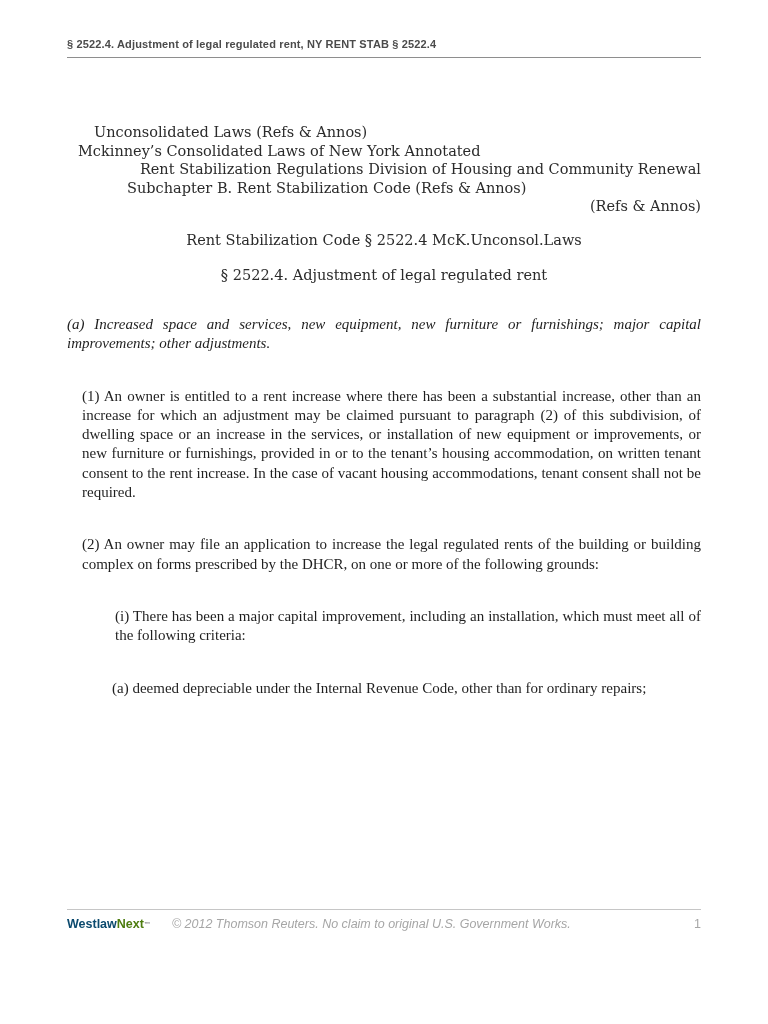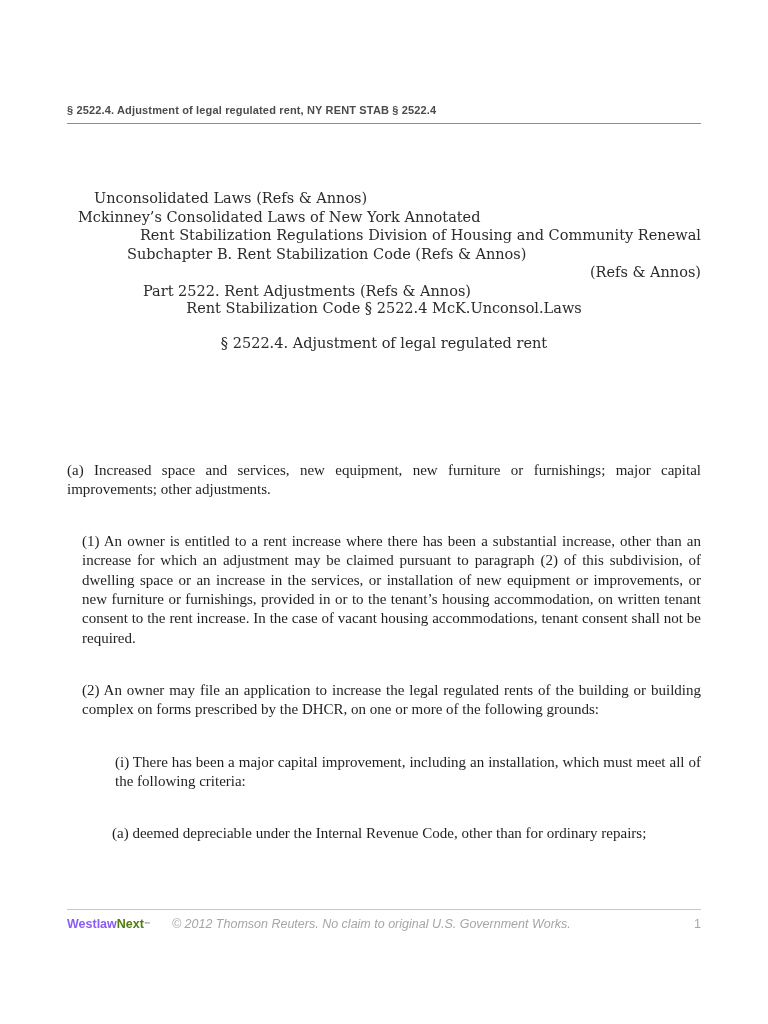--- a/index.html
+++ b/index.html
@@ -16,28 +16,27 @@
     overflow: hidden;
     font-family: "Liberation Serif", serif;
     color: #1f1f1f;
   }
   .content {
     padding: 0 67px;
   }
 
   
   .doc-header {
-    padding-top: 58px;
+    padding-top: 38px;
     font-family: "Liberation Sans", sans-serif;
     font-weight: bold;
     font-size: 11px;
     line-height: 13px;
     letter-spacing: 0.15px;
     color: #4b4b4b;
-    margin-top: 46px;
   }
   .header-divider {
     margin-top: 6px;
     height: 1px;
     background: #8e8e8e;
   }
 
   
   .breadcrumb {
     margin-top: 65px;
@@ -48,39 +47,40 @@
   }
   .bc-line { white-space: nowrap; }
   .bc-ind-0 { padding-left: 11px; }
   .bc-ind-1 { padding-left: 27px; }
   .bc-ind-2 { padding-left: 44px; text-align: right; }
   .bc-ind-3 { padding-left: 60px; }
   .bc-ind-4 { padding-left: 76px; }
 
   
   .title-block {
+    margin-top: 17px;
     text-align: center;
     font-family: "DejaVu Serif", serif;
     font-size: 14.5px;
     color: #2b2b2b;
   }
   .title-block p {
     margin: 0 0 20px 0;
     line-height: 15px;
   }
 
   
   .statute-body {
     font-size: 15px;
     line-height: 19.3px;
     text-align: justify;
     color: #1f1f1f;
   }
   .b-para { margin: 33px 0 0 0; }
-  .b-para.first { margin-top: 110px; }
+  .b-para.first { margin-top: 32px; font-style: italic; }
   .ind-0 { margin-left: 0; }
   .ind-1 { margin-left: 15px; }
   .ind-2 { margin-left: 48px; }
   .ind-3 { margin-left: 45px; }
 
   
   .page-footer {
     position: absolute;
     left: 67px;
     right: 67px;
@@ -97,21 +97,21 @@
     align-items: baseline;
     margin-top: 7px;
     font-size: 12.5px;
     line-height: 14px;
     color: #a6a6a6;
   }
   .logo {
     font-weight: bold;
     white-space: nowrap;
   }
-  .logo-westlaw { color: #8b5cf6; }
+  .logo-westlaw { color: #0c4a6e; }
   .logo-next { color: #4d7c0f; }
   .trademark {
     font-size: 6px;
     vertical-align: top;
     color: #77787b;
   }
   .copyright { margin-left: 22px; font-style: italic; }
   .page-number { color: #a6a6a6; }
 </style>
 </head>
@@ -122,21 +122,20 @@
 
     <div class="doc-header">§ 2522.4. Adjustment of legal regulated rent, NY RENT STAB § 2522.4</div>
     <div class="header-divider"></div>
 
     <div class="breadcrumb">
       <div class="bc-line bc-ind-1">Unconsolidated Laws (Refs &amp; Annos)</div>
       <div class="bc-line bc-ind-0">Mckinney’s Consolidated Laws of New York Annotated</div>
       <div class="bc-line bc-ind-2">Rent Stabilization Regulations Division of Housing and Community Renewal</div>
       <div class="bc-line bc-ind-3">Subchapter B. Rent Stabilization Code (Refs &amp; Annos)</div>
       <div class="bc-line bc-ind-2">(Refs &amp; Annos)</div>
-      <div class="bc-line bc-ind-4">Part 2522. Rent Adjustments (Refs &amp; Annos)</div>
     </div>
 
     <div class="title-block">
       <p>Rent Stabilization Code § 2522.4 McK.Unconsol.Laws</p>
       <p>§ 2522.4. Adjustment of legal regulated rent</p>
     </div>
 
     <div class="statute-body">
       <p class="b-para first ind-0">(a) Increased space and services, new equipment, new furniture or furnishings; major capital improvements; other adjustments.</p>
       <p class="b-para ind-1">(1) An owner is entitled to a rent increase where there has been a substantial increase, other than an increase for which an adjustment may be claimed pursuant to paragraph (2) of this subdivision, of dwelling space or an increase in the services, or installation of new equipment or improvements, or new furniture or furnishings, provided in or to the tenant’s housing accommodation, on written tenant consent to the rent increase. In the case of vacant housing accommodations, tenant consent shall not be required.</p>

